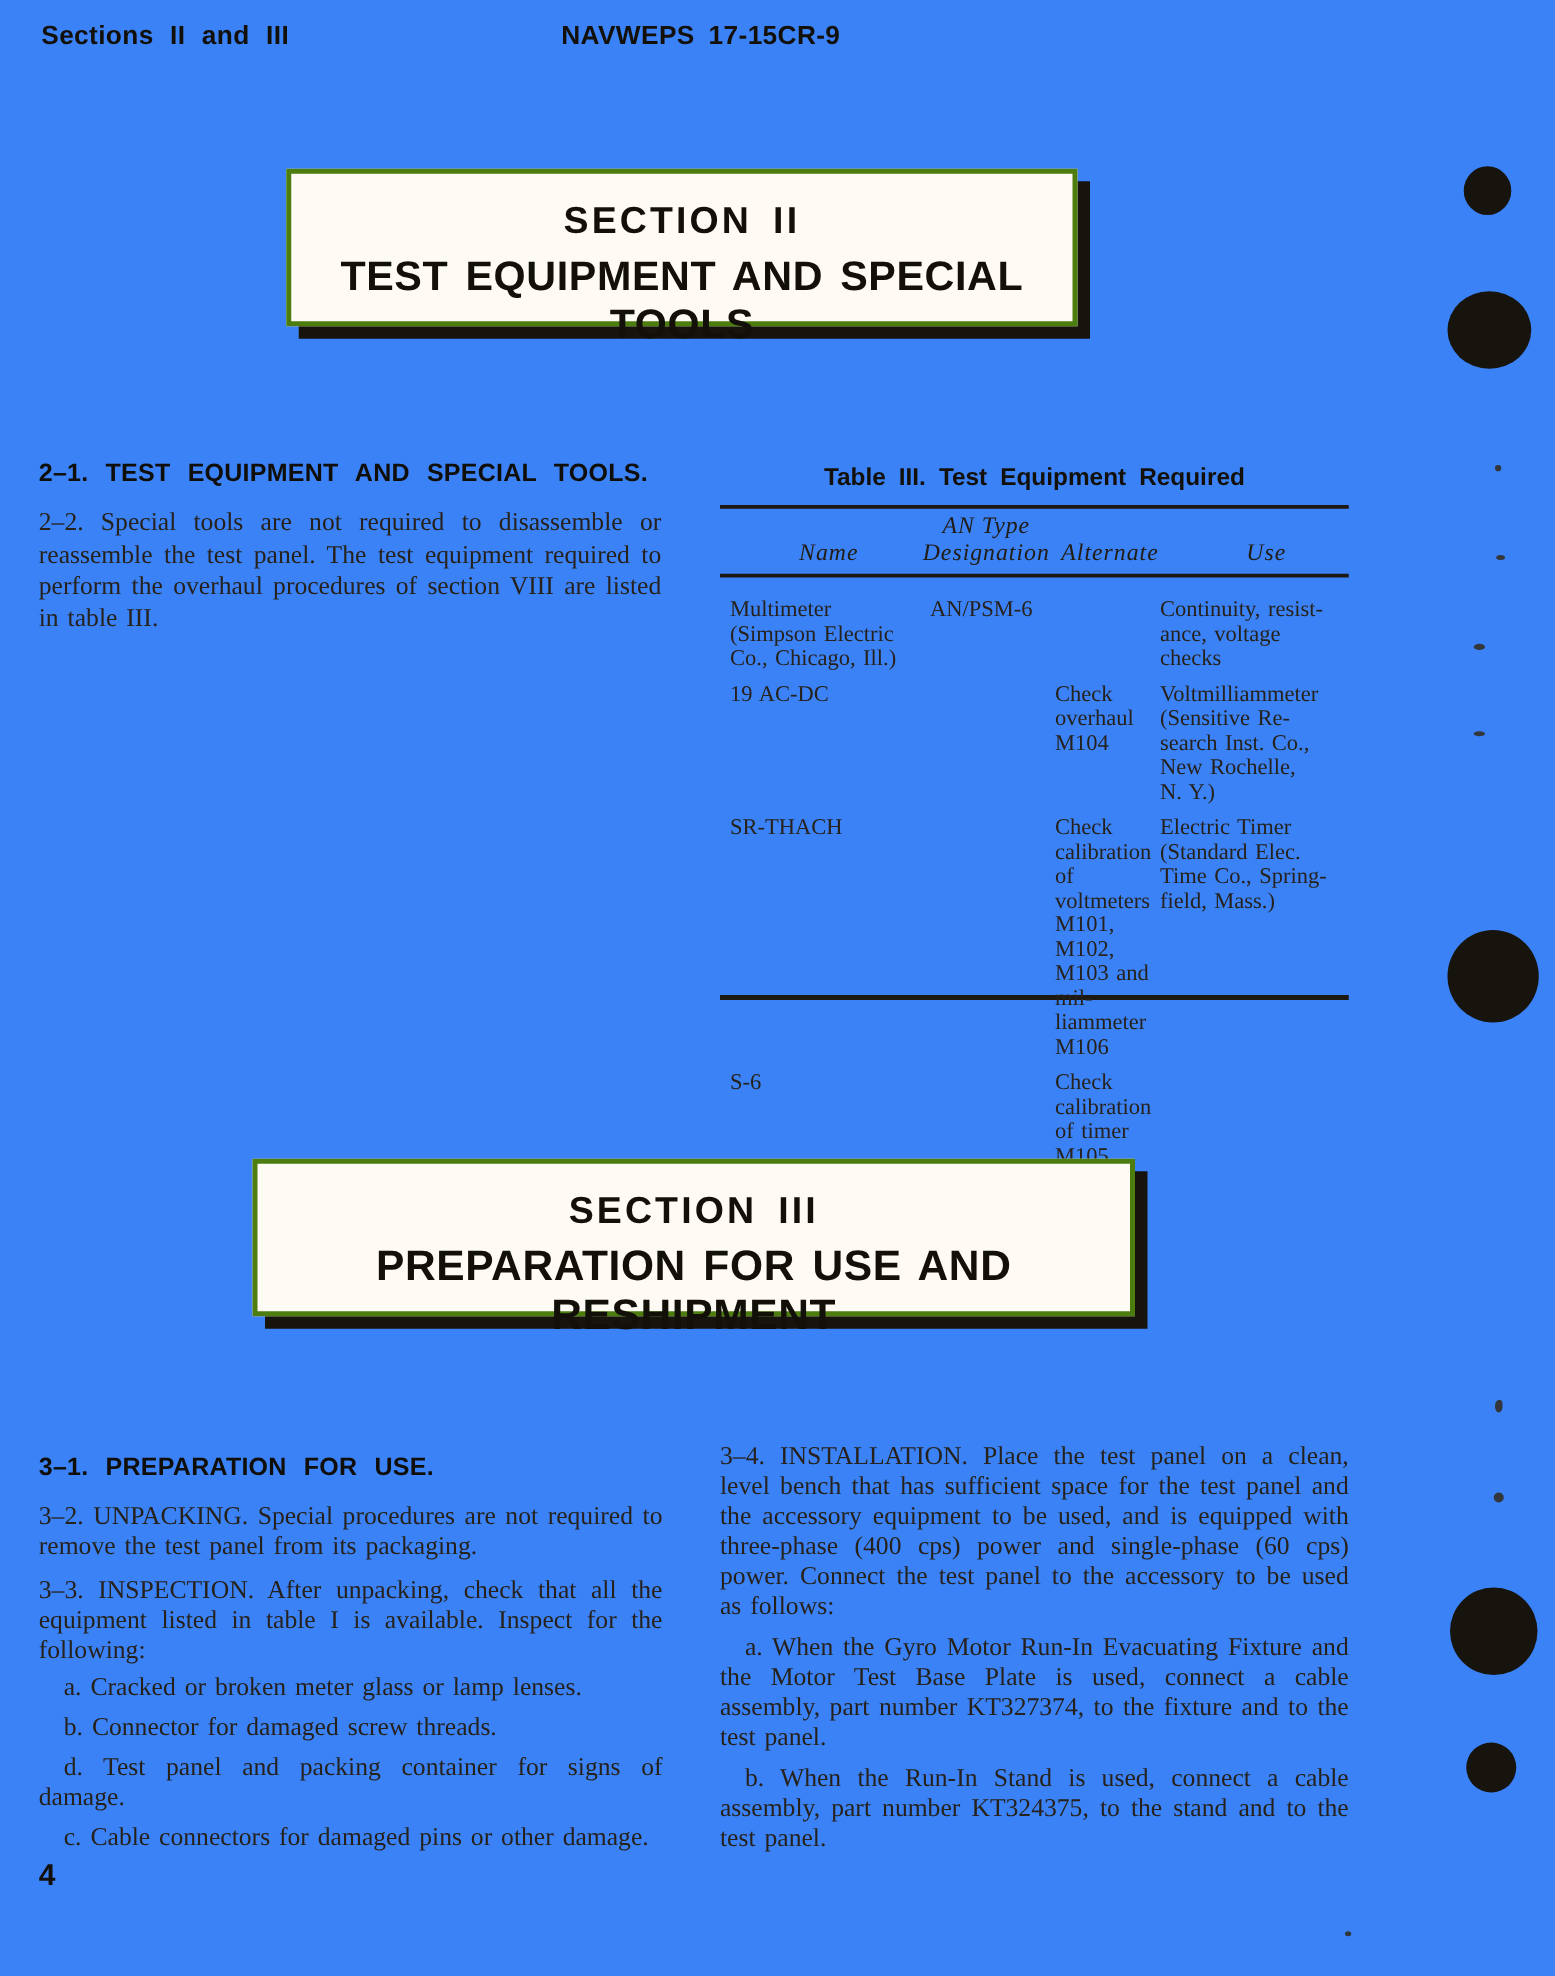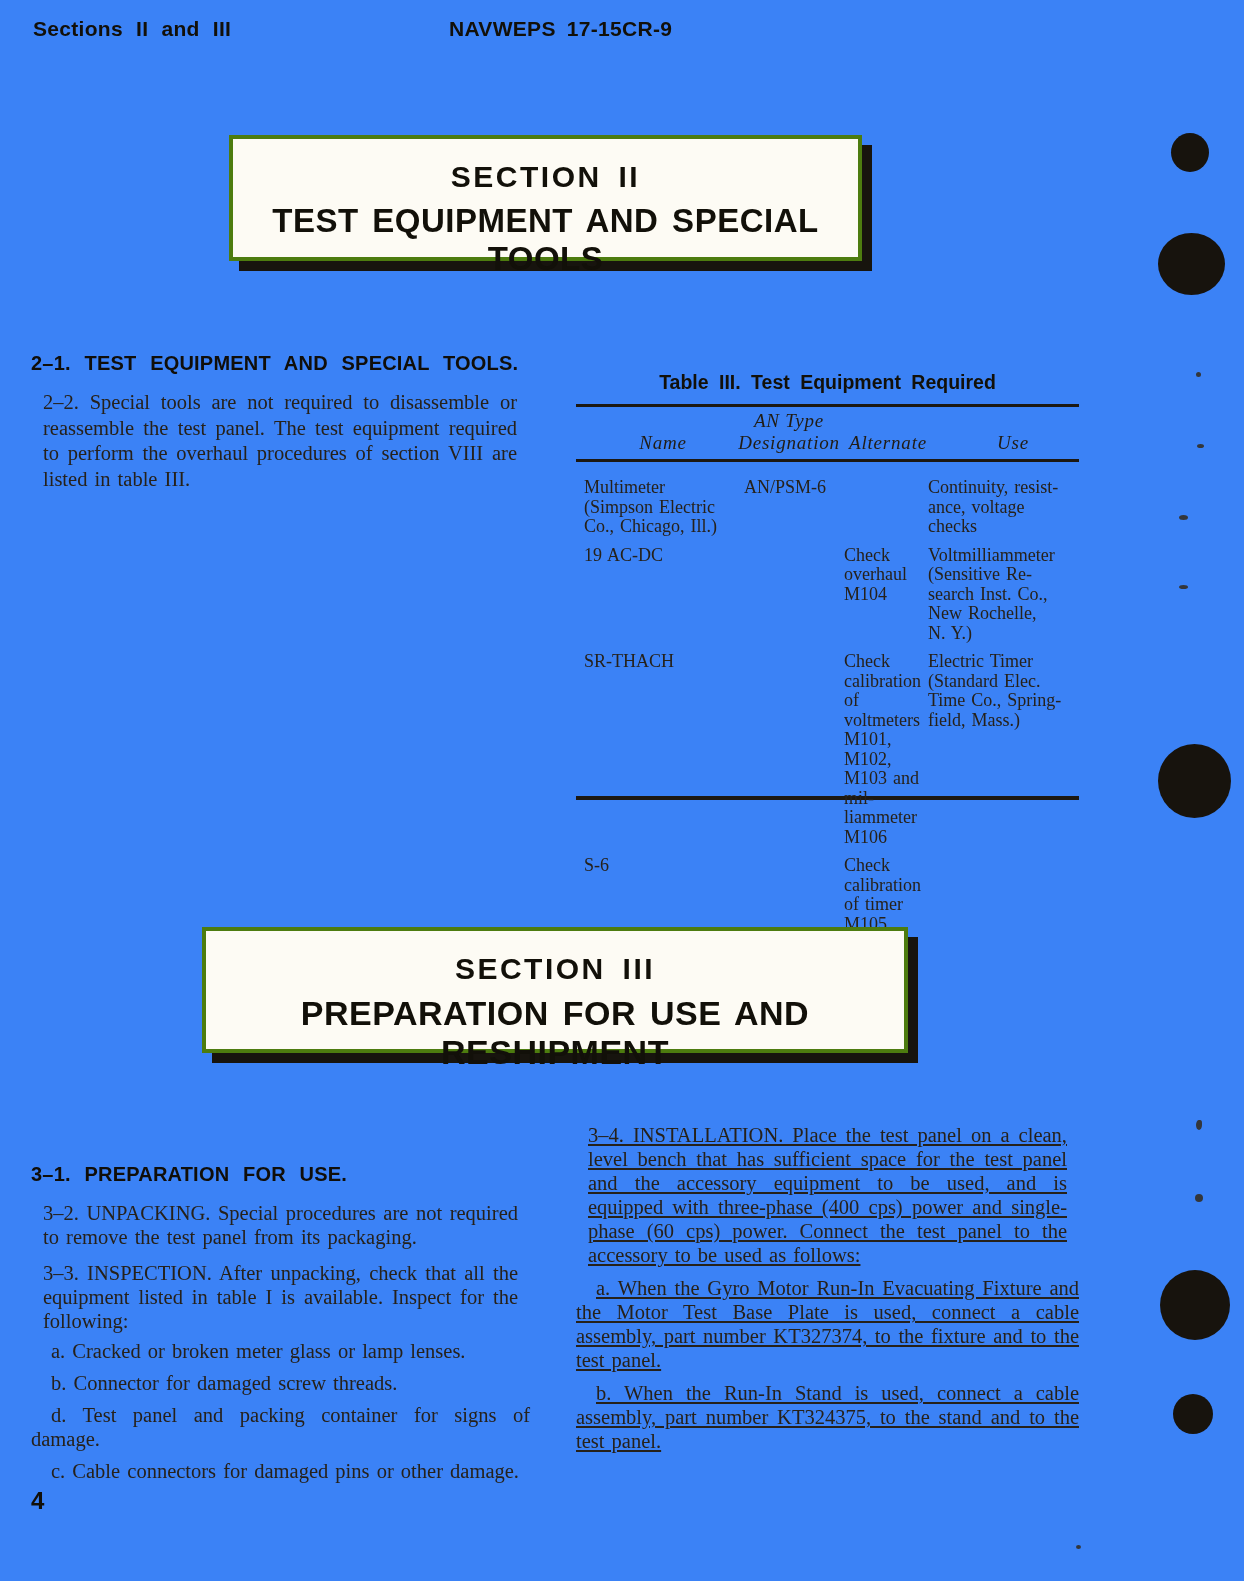--- a/index.html
+++ b/index.html
@@ -21,31 +21,31 @@
   }
   .banner-s2 { left:229px; top:135px; width:625px; height:118px; }
   .banner-s3 { left:189px; top:927px; width:698px; height:118px;margin-left:13px; }
   .b1 { margin-top:21px; font-size:30px; letter-spacing:2.5px; word-spacing:6px; }
   .b2 { margin-top:8px;  font-size:33px; letter-spacing:.5px; word-spacing:4px; }
   .banner-s3 .b2 { font-size:34px; }
 
   
   .para-head { font-family:"Liberation Sans",sans-serif; font-weight:bold; color:#100e09;
                font-size:20px; word-spacing:8px; letter-spacing:.2px; margin:0 0 15px 0; }
-  .body-p { font-size:20.5px; text-align:justify; word-spacing:2px; margin:12px; }
+  .body-p { font-size:20.5px; text-align:justify; word-spacing:2px; margin:0; }
   .lh25 { line-height:25.5px; }
   .lh24 { line-height:24px; }
   .li   { text-indent:20px; margin:0 0 8px 0; }
   .mb11 { margin-bottom:11px; }
   .mb6  { margin-bottom:6px; }
   .mb9  { margin-bottom:9px; }
 
-  .col-lt { position:absolute; left:31px;  top:352px;  width:498px; }
+  .col-lt { position:absolute; left:31px;  top:368px;  width:498px; }
   .col-lb { position:absolute; left:31px;  top:1163px; width:499px; }
-  .col-rb { position:absolute; left:576px; top:1111px; width:503px;text-decoration:underline; }
+  .col-rb { position:absolute; left:576px; top:1153px; width:503px; }
 
   
   .tbl-title { position:absolute; left:576px; top:371px; width:503px; text-align:center;
                font-family:"Liberation Sans",sans-serif; font-weight:bold; font-size:19.5px;
                word-spacing:5px; color:#121009; }
   .rule { position:absolute; left:576px; width:503px; height:3px; background:#1c1812; }
   .rule-a { top:404px; } .rule-b { top:459px; } .rule-c { top:796px; height:4px; }
   .th { position:absolute; transform:translateX(-50%); font-style:italic; font-size:19px;
         letter-spacing:.8px; color:#211c14; white-space:nowrap; }
   .th-antype { left:789px;  top:410px; }

